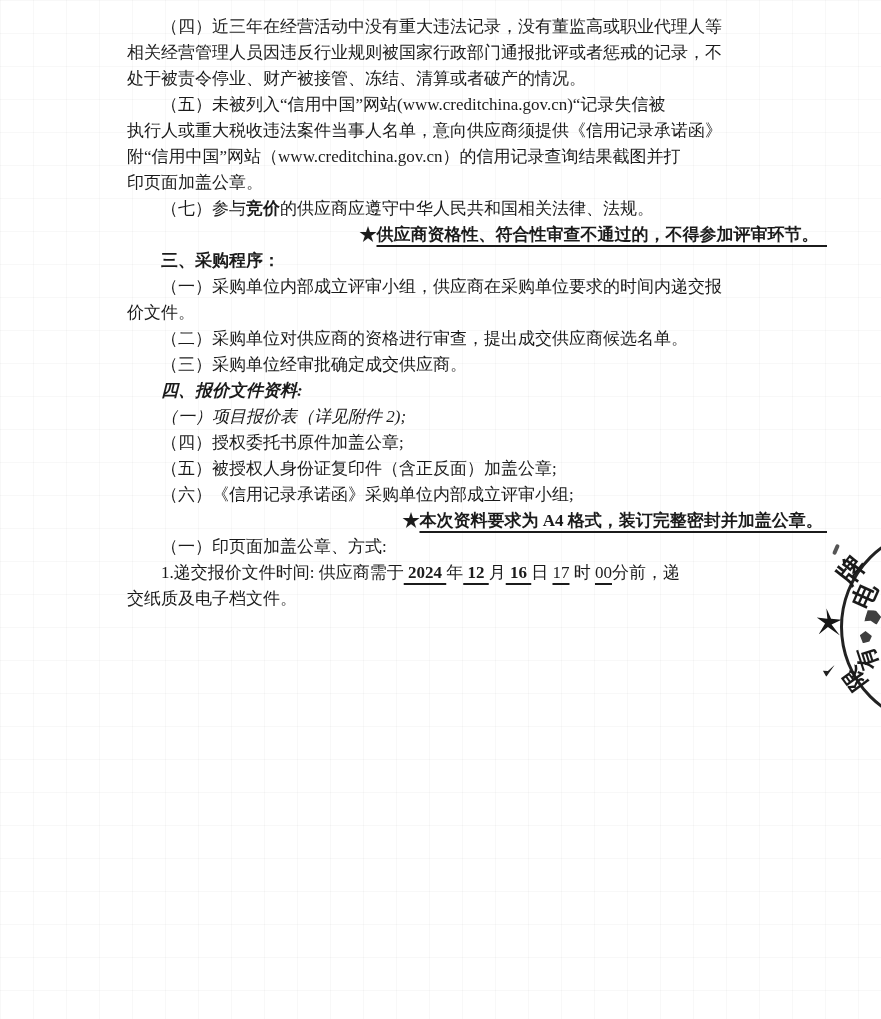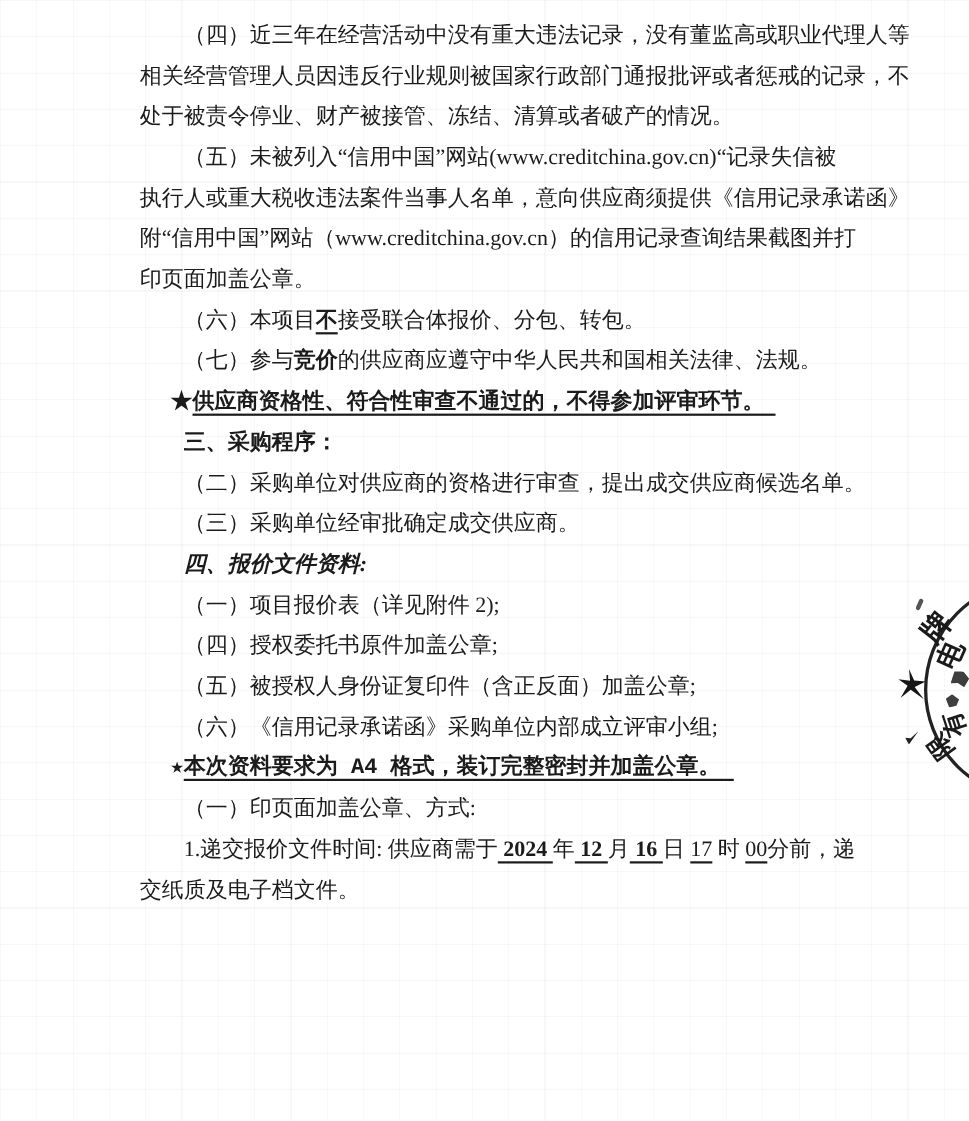--- a/index.html
+++ b/index.html
@@ -10,32 +10,32 @@
   }
   
   body::before{
     content:"";position:absolute;inset:0;pointer-events:none;z-index:0;
     background-image:
       repeating-linear-gradient(to right, rgba(0,0,0,0.028) 0 1px, transparent 1px 33px),
       repeating-linear-gradient(to bottom, rgba(0,0,0,0.028) 0 1px, transparent 1px 33px);
   }
   .doc{
     position:absolute;left:127px;top:14px;width:700px;z-index:1;
-    font-size:20px;line-height:37px;
+    font-size:17px;line-height:26px;
   }
   .doc p{
     margin:0;text-indent:2em;white-space:pre-wrap;
   }
-  .doc p.star{text-indent:1.4em;font-weight:bold;}
+  .doc p.star{text-indent:1.4em;font-weight:bold;text-align:right;}
   .doc p.heading{font-weight:bold;}
   .gap4{margin-top:4px;}
-  .gap6{margin-top:6px;}
+  .gap6{margin-top:6px;font-style:italic;}
   .gap8{margin-top:8px;font-style:italic;}
   .gap9{margin-top:9px;}
-  .gap10{margin-top:10px;font-family:Liberation Mono, monospace;}
+  .gap10{margin-top:10px;}
   .gap14{margin-top:14px;}
   .b{font-weight:bold;}
   .u{text-decoration:underline;text-underline-offset:5px;text-decoration-thickness:1.5px;}
 
   
   .seal{
     position:absolute;left:840px;top:527px;width:200px;height:200px;z-index:2;
   }
   .seal-ring{
     position:absolute;inset:0;border:3.5px solid #222;border-radius:50%;
@@ -70,24 +70,25 @@
 <body>
 
 <div class="doc">
     <p><span>（四）近三年在经营活动中没有重大违法记录，没有董监高或职业代理人等
 相关经营管理人员因违反行业规则被国家行政部门通报批评或者惩戒的记录，不
 处于被责令停业、财产被接管、冻结、清算或者破产的情况。</span></p>
     <p><span>（五）未被列入“信用中国”网站(www.creditchina.gov.cn)“记录失信被
 执行人或重大税收违法案件当事人名单，意向供应商须提供《信用记录承诺函》
 附“信用中国”网站（www.creditchina.gov.cn）的信用记录查询结果截图并打
 印页面加盖公章。</span></p>
-    <p><span>（六）本项目</span><span class="b u">不</span><span>接受联合体报价、分包、转包。</span></p>
     <p><span>（七）参与</span><span class="b">竞价</span><span>的供应商应遵守中华人民共和国相关法律、法规。</span></p>
     <p class="star"><span class="b">★</span><span class="b u">供应商资格性、符合性审查不通过的，不得参加评审环节。&nbsp;&nbsp;</span></p>
     <p class="heading gap4"><span class="b">三、采购程序：</span></p>
+    <p><span>（一）采购单位内部成立评审小组，供应商在采购单位要求的时间内递交报
+价文件。</span></p>
     <p><span>（二）采购单位对供应商的资格进行审查，提出成交供应商候选名单。</span></p>
     <p><span>（三）采购单位经审批确定成交供应商。</span></p>
     <p class="heading gap8"><span class="b">四、报价文件资料:</span></p>
     <p class="gap6"><span>（一）项目报价表（详见附件 2);</span></p>
     <p class="gap9"><span>（四）授权委托书原件加盖公章;</span></p>
     <p class="gap9"><span>（五）被授权人身份证复印件（含正反面）加盖公章;</span></p>
     <p class="gap9"><span>（六）《信用记录承诺函》采购单位内部成立评审小组;</span></p>
     <p class="star gap10"><span class="b">★</span><span class="b u">本次资料要求为 A4 格式，装订完整密封并加盖公章。&nbsp;</span></p>
     <p><span>（一）印页面加盖公章、方式:</span></p>
     <p><span>1.递交报价文件时间: 供应商需于</span><span class="b u">&nbsp;2024&nbsp;</span><span>年</span><span class="b u">&nbsp;12&nbsp;</span><span>月</span><span class="b u">&nbsp;16&nbsp;</span><span>日 </span><span class="u">17</span><span> 时 </span><span class="u">00</span><span>分前，递

